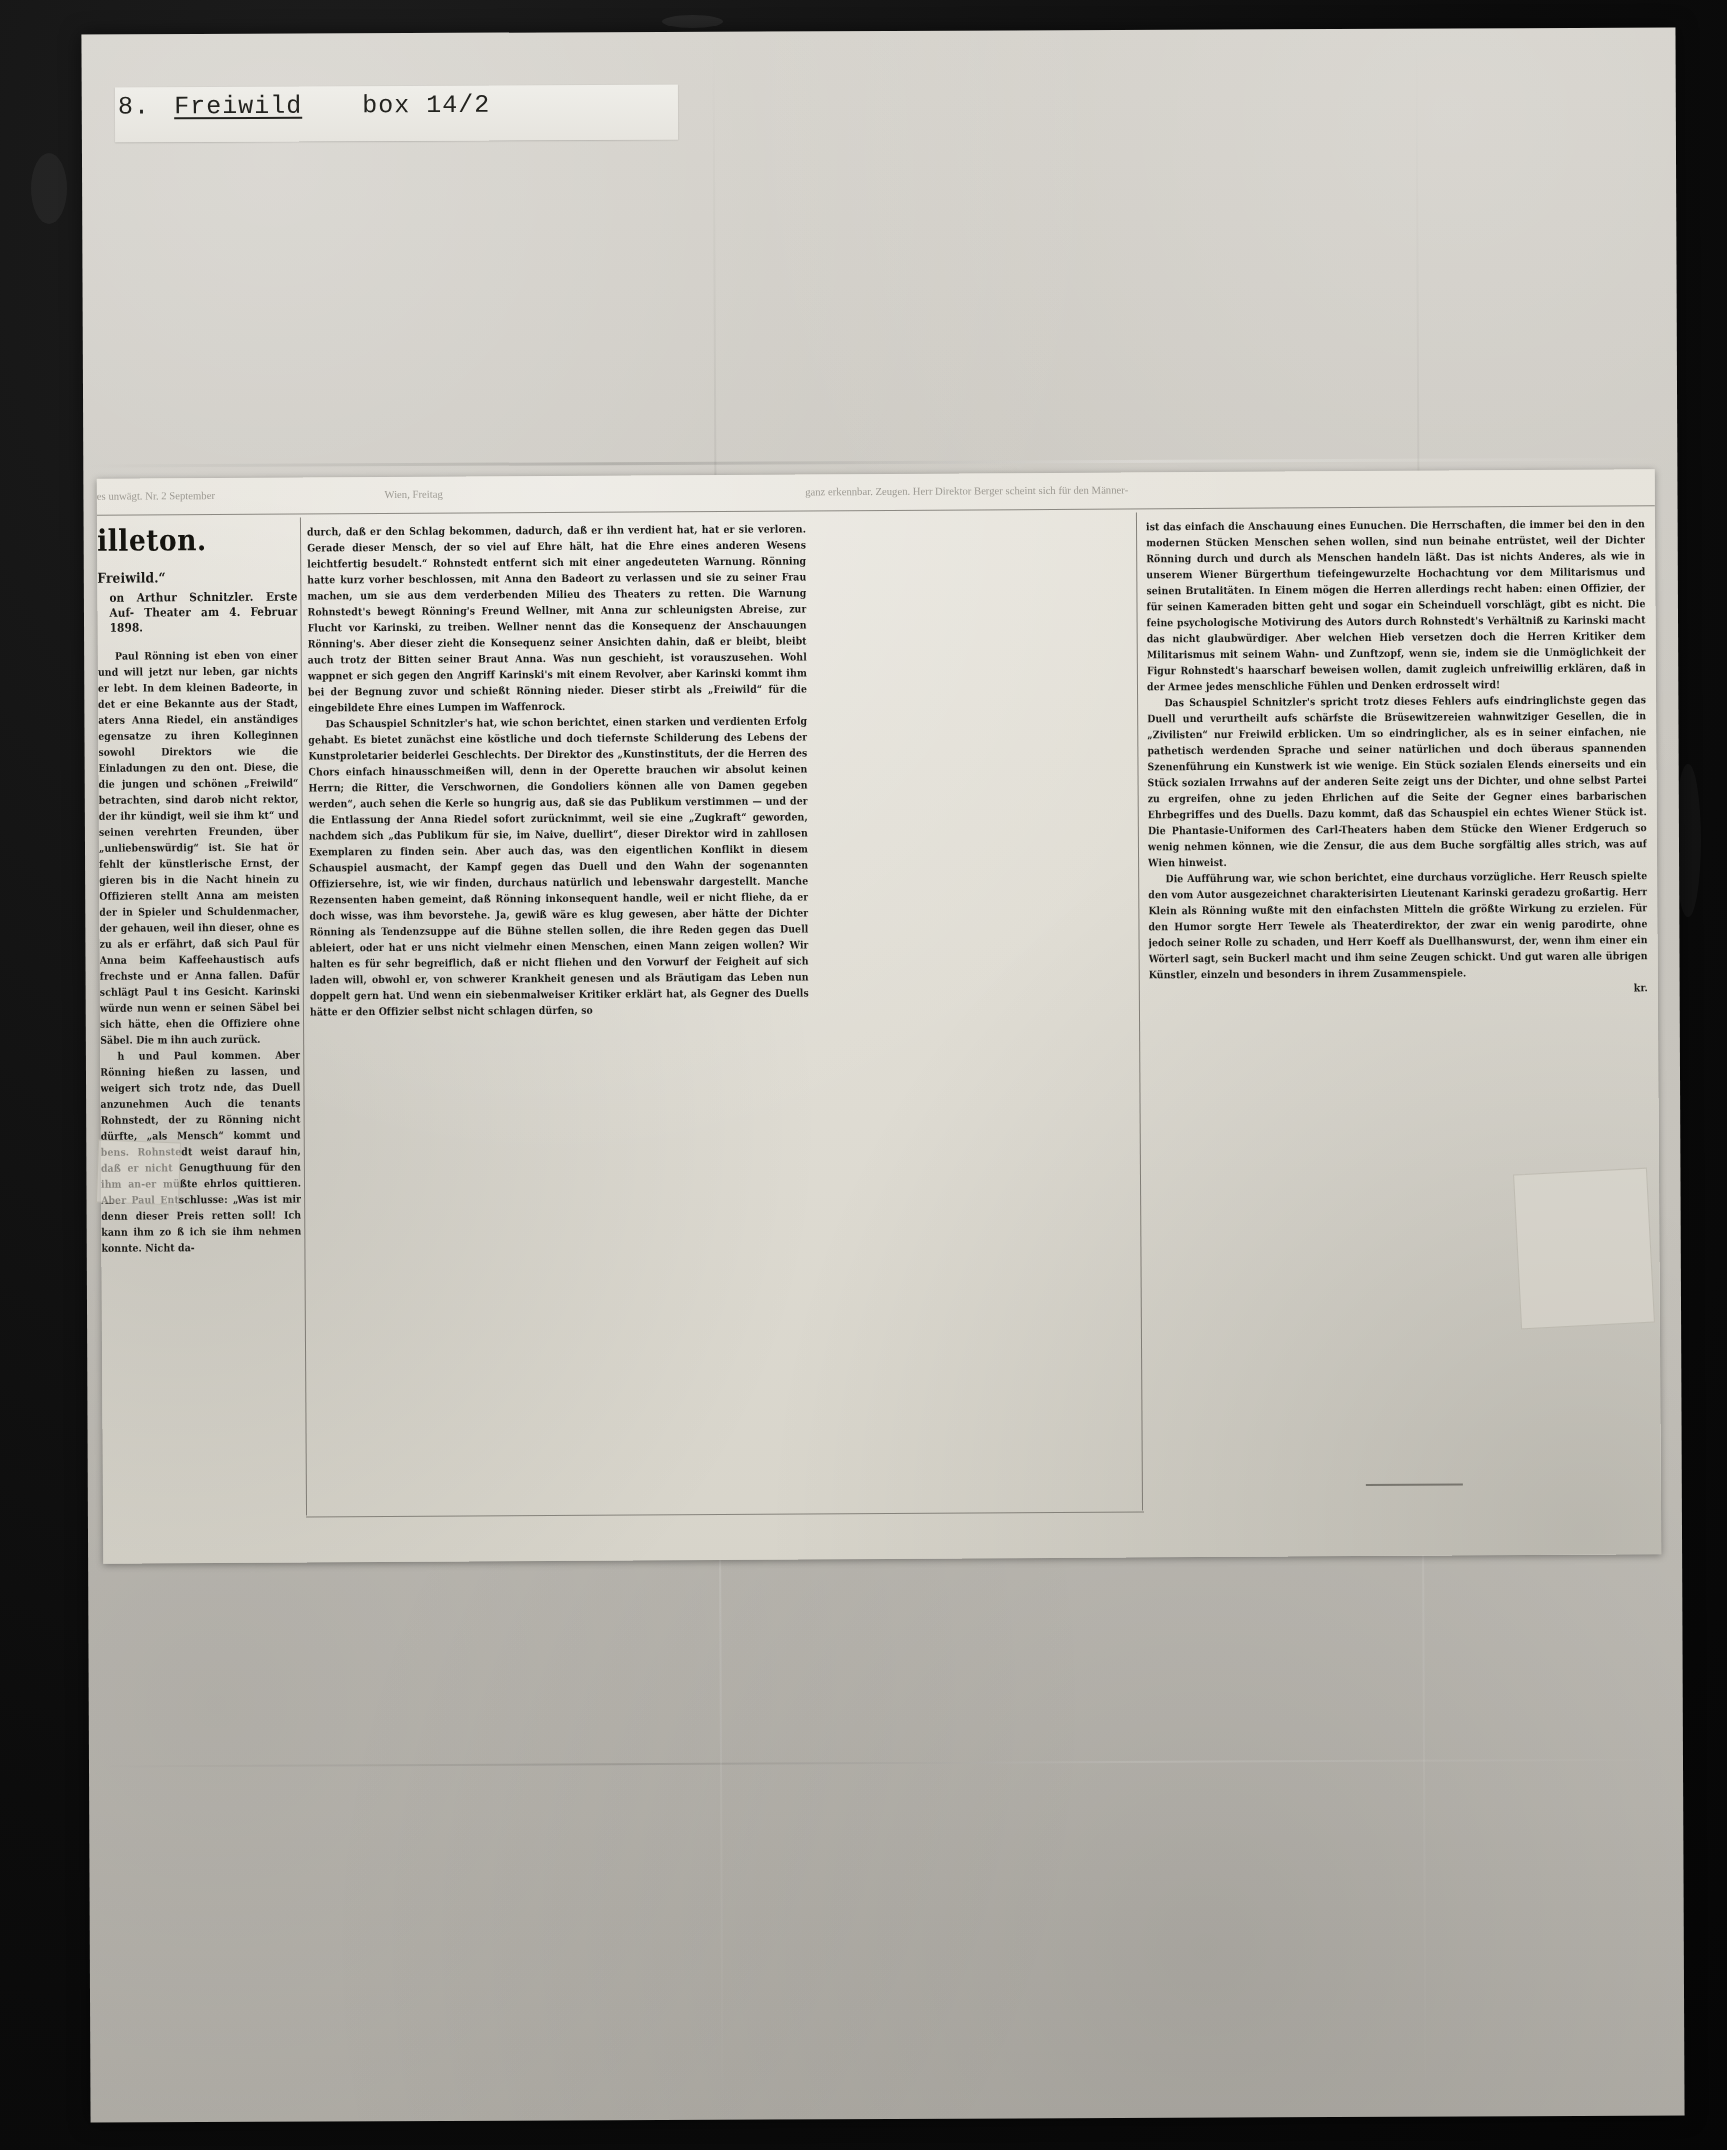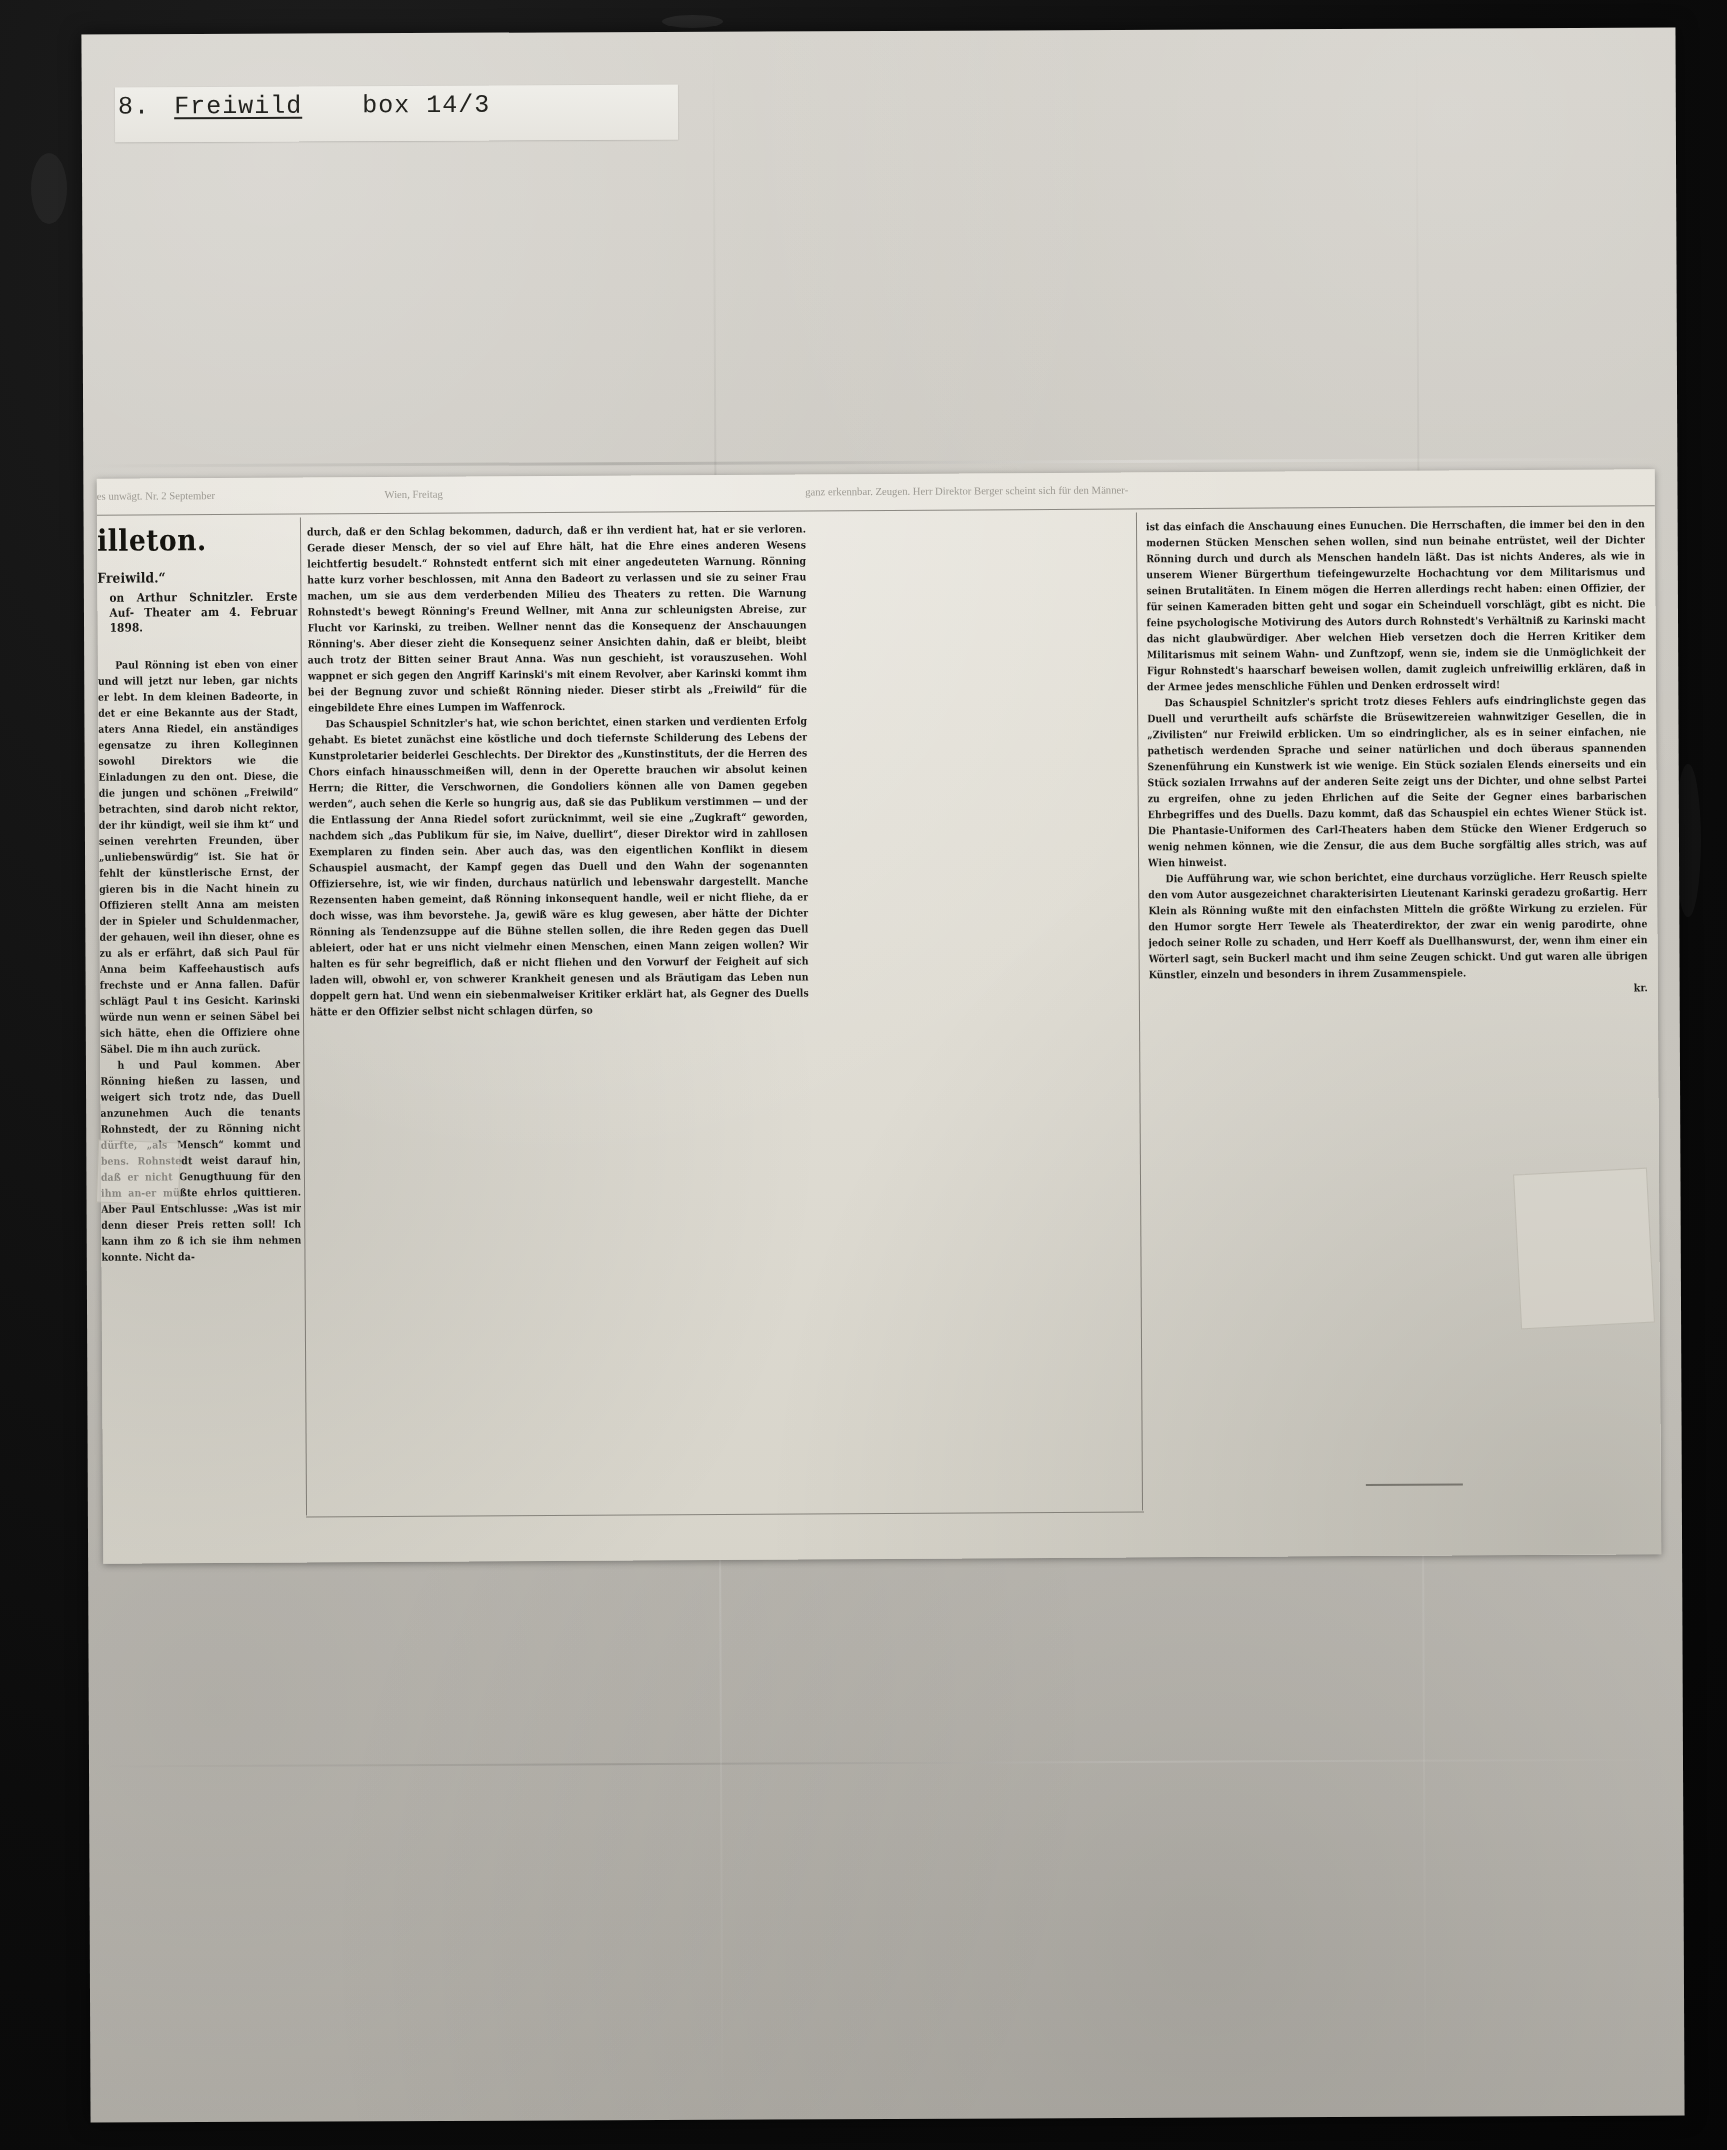--- a/index.html
+++ b/index.html
@@ -190,21 +190,21 @@
     font-size: 13.7px;
     line-height: 17.3px;
     margin: 0 0 3.1px 0;
     text-indent: 0;
   }
   #col1 .byline {
     font-family: "DejaVu Serif", serif;
     font-weight: 600;
     font-size: 11.7px;
     line-height: 15.3px;
-    margin: 0 0 21px 0;
+    margin: 0 0 12px 0;
     text-indent: 0;
     padding-left: 12px;
   }
 
   #col2 {
     left: 210px;
     width: 499px;
     overflow: hidden;
   }
   #col4 {
@@ -249,21 +249,21 @@
   <div class="crease" style="left:0;top:1105px;width:1594px;height:2px;"></div>
   <div class="crease" style="left:0;top:1731px;width:1594px;height:2px;opacity:0.7;"></div>
   <div class="crease" style="left:631px;top:0;width:2px;height:2088px;background:linear-gradient(180deg,rgba(0,0,0,0.0),rgba(0,0,0,0.10),rgba(255,255,255,0.18),rgba(0,0,0,0.0));"></div>
   <div class="crease" style="left:1334px;top:0;width:1.5px;height:2088px;background:linear-gradient(180deg,rgba(0,0,0,0.0),rgba(0,0,0,0.08),rgba(255,255,255,0.14),rgba(0,0,0,0.0));"></div>
 </div>
 
 <div id="header-label"></div>
 <div id="header-text">
   <span class="num">8.</span>
   <span class="title">Freiwild</span>
-  <span class="box">box 14/3</span>
+  <span class="box">box 14/2</span>
 </div>
 
 <div id="clipping">
 
   <div id="clip-topline">
     <span style="width:285px;">es unwägt.               Nr. 2 September</span>
     <span style="width:418px;">Wien, Freitag</span>
     <span>ganz erkennbar.  Zeugen. Herr Direktor Berger scheint sich für den Männer-</span>
   </div>
 

